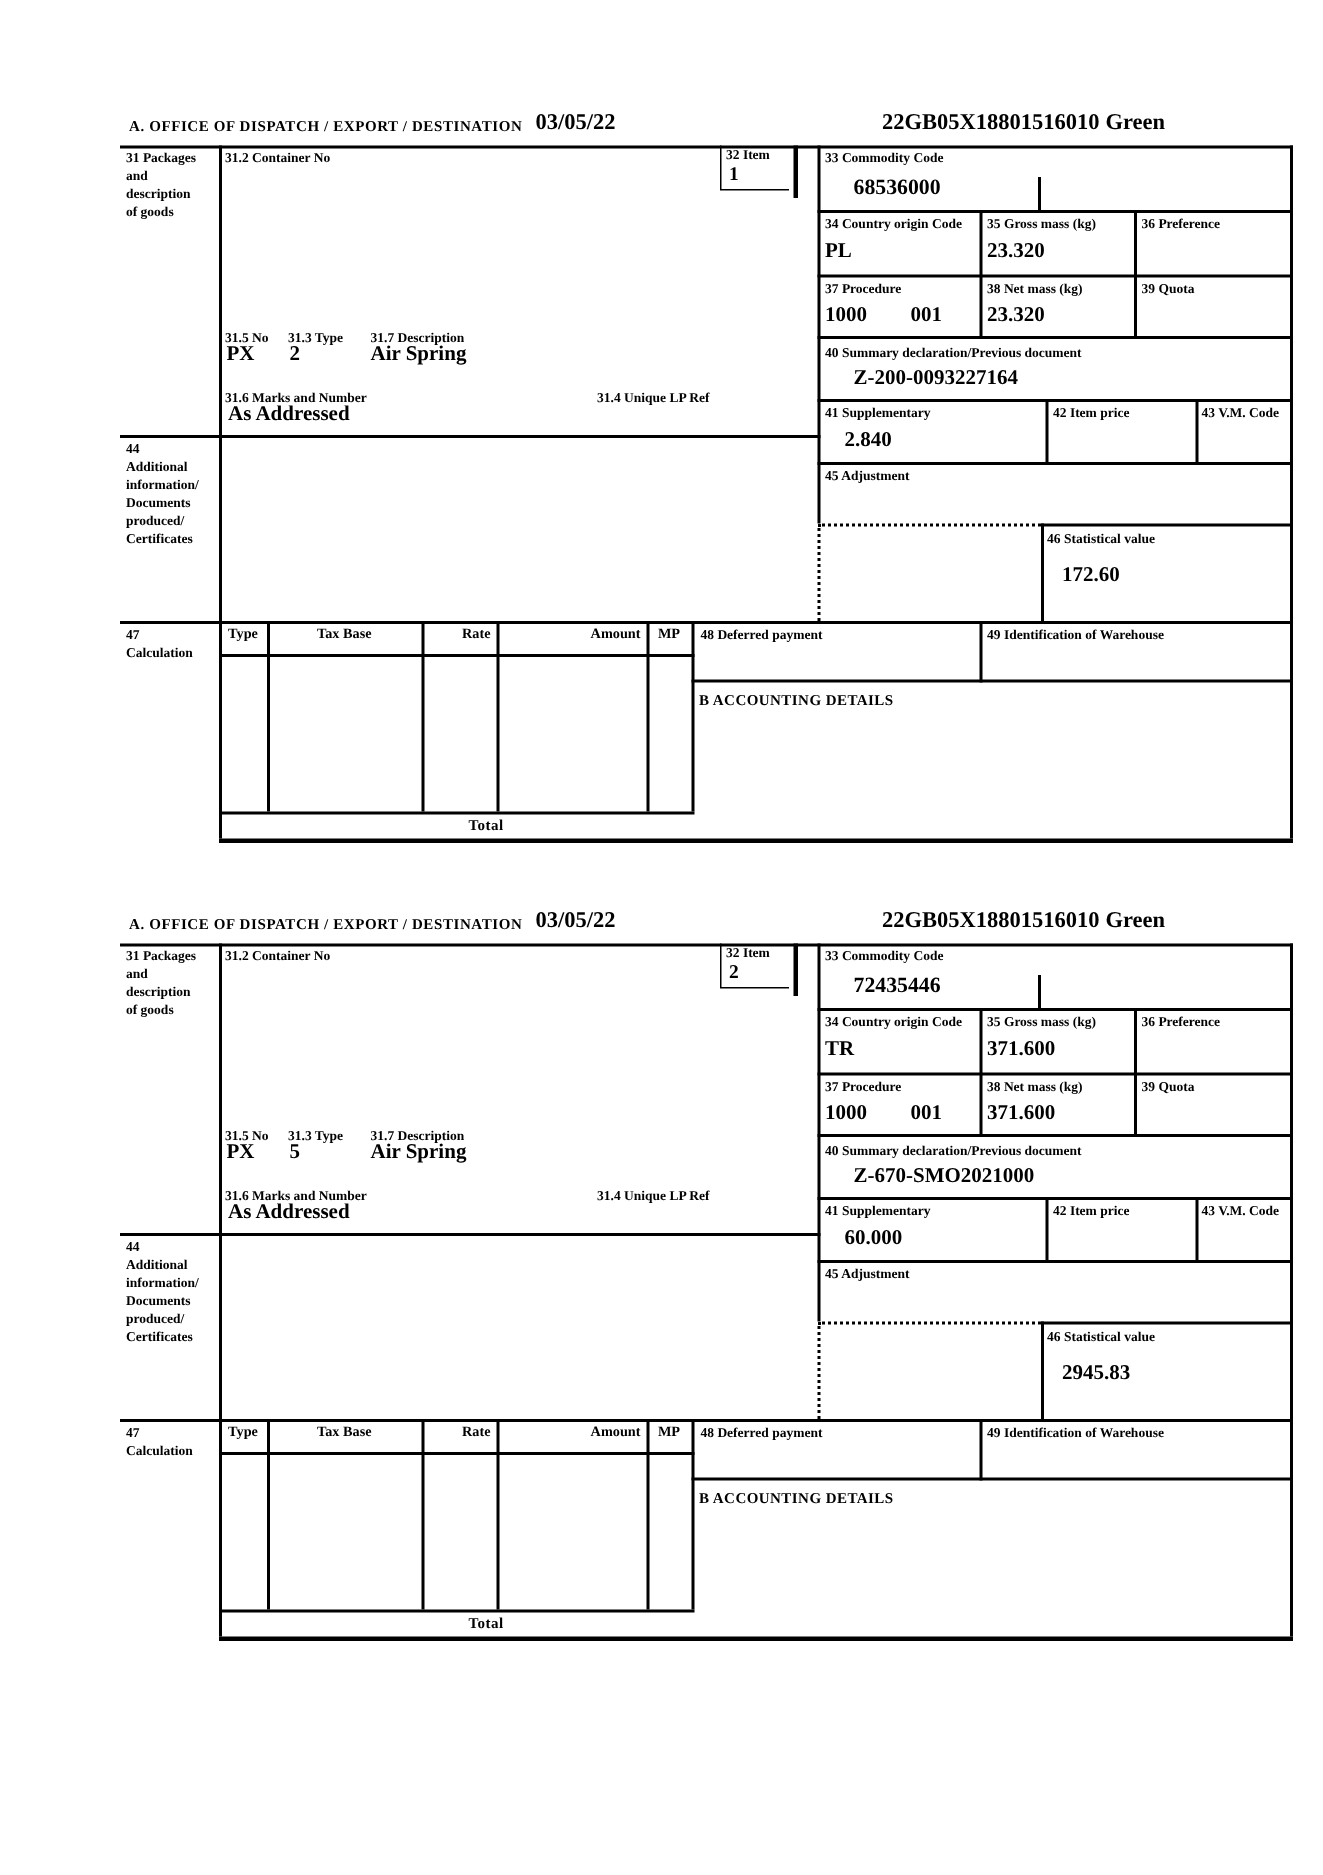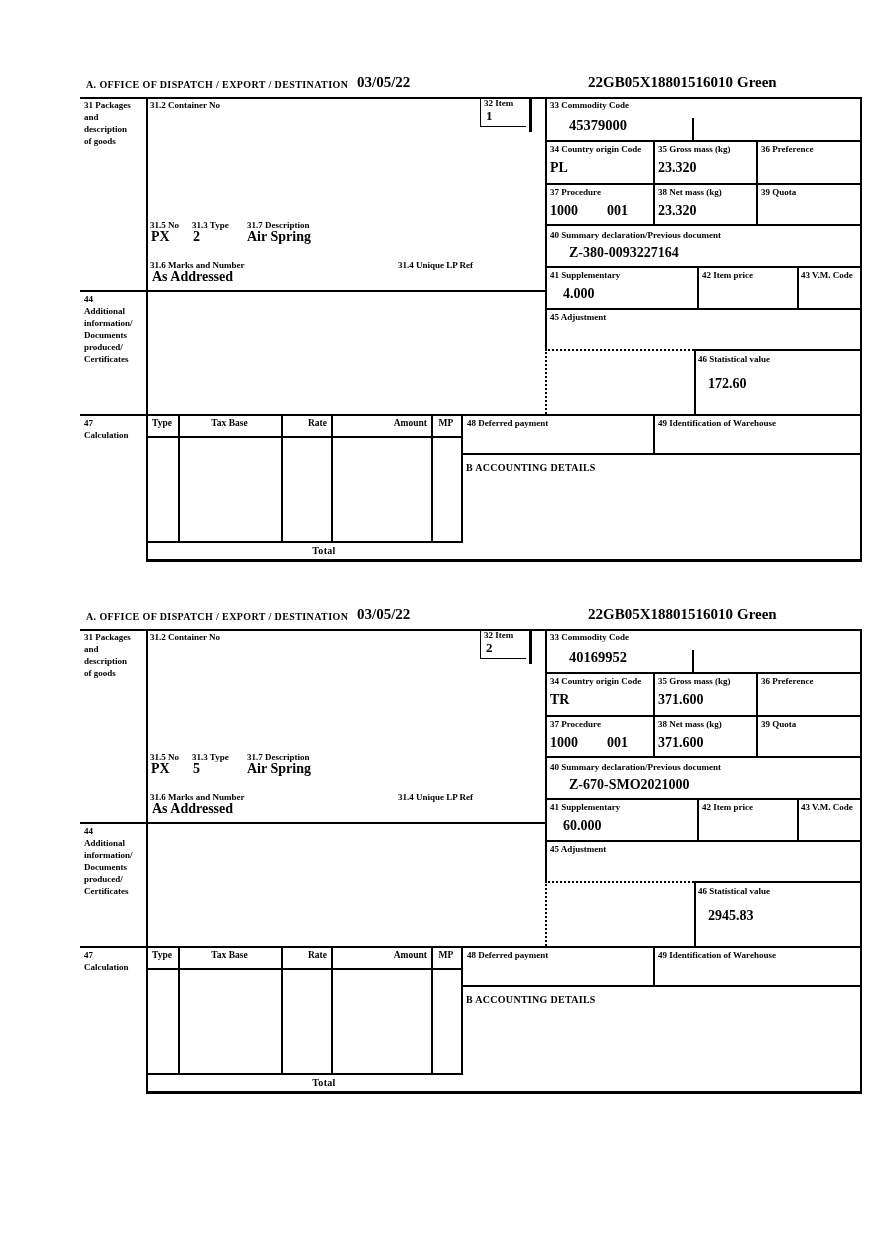--- a/index.html
+++ b/index.html
@@ -72,40 +72,40 @@
     <span class="lbl" style="left:4px;top:16px;">and</span>
     <span class="lbl" style="left:4px;top:28px;">description</span>
     <span class="lbl" style="left:4px;top:40px;">of goods</span>
 
     <span class="lbl" style="left:70px;top:4px;">31.2 Container No</span>
 
     <span class="lbl" style="left:404px;top:2px;">32 Item</span>
     <span class="val" style="left:406px;top:12px;font-size:13px;">1</span>
 
     <span class="lbl" style="left:470px;top:4px;">33 Commodity Code</span>
-    <span class="val" style="left:489px;top:21px;font-size:14.5px;">45379000</span>
+    <span class="val" style="left:489px;top:21px;font-size:14.5px;">68536000</span>
 
     <span class="lbl" style="left:470px;top:48px;">34 Country origin Code</span>
     <span class="val" style="left:470px;top:64px;">PL</span>
     <span class="lbl" style="left:578px;top:48px;">35 Gross mass (kg)</span>
     <span class="val" style="left:578px;top:64px;">23.320</span>
     <span class="lbl" style="left:681px;top:48px;">36 Preference</span>
 
     <span class="lbl" style="left:470px;top:91px;">37 Procedure</span>
     <span class="val" style="left:470px;top:107px;">1000</span>
     <span class="val" style="left:527px;top:107px;">001</span>
     <span class="lbl" style="left:578px;top:91px;">38 Net mass (kg)</span>
     <span class="val" style="left:578px;top:107px;">23.320</span>
     <span class="lbl" style="left:681px;top:91px;">39 Quota</span>
 
     <span class="lbl" style="left:470px;top:134px;">40 Summary declaration/Previous document</span>
-    <span class="val" style="left:489px;top:149px;">Z-380-0093227164</span>
+    <span class="val" style="left:489px;top:149px;">Z-200-0093227164</span>
 
     <span class="lbl" style="left:470px;top:174px;">41 Supplementary</span>
-    <span class="val" style="left:483px;top:190px;">4.000</span>
+    <span class="val" style="left:483px;top:190px;">2.840</span>
     <span class="lbl" style="left:622px;top:174px;">42 Item price</span>
     <span class="lbl" style="left:721px;top:174px;">43 V.M. Code</span>
 
     <span class="lbl" style="left:470px;top:216px;">45 Adjustment</span>
     <span class="lbl" style="left:618px;top:258px;">46 Statistical value</span>
     <span class="val" style="left:628px;top:280px;">172.60</span>
 
     <span class="lbl" style="left:70px;top:124px;">31.5 No</span>
     <span class="lbl" style="left:112px;top:124px;">31.3 Type</span>
     <span class="lbl" style="left:167px;top:124px;">31.7 Description</span>
@@ -191,21 +191,21 @@
     <span class="lbl" style="left:4px;top:16px;">and</span>
     <span class="lbl" style="left:4px;top:28px;">description</span>
     <span class="lbl" style="left:4px;top:40px;">of goods</span>
 
     <span class="lbl" style="left:70px;top:4px;">31.2 Container No</span>
 
     <span class="lbl" style="left:404px;top:2px;">32 Item</span>
     <span class="val" style="left:406px;top:12px;font-size:13px;">2</span>
 
     <span class="lbl" style="left:470px;top:4px;">33 Commodity Code</span>
-    <span class="val" style="left:489px;top:21px;font-size:14.5px;">40169952</span>
+    <span class="val" style="left:489px;top:21px;font-size:14.5px;">72435446</span>
 
     <span class="lbl" style="left:470px;top:48px;">34 Country origin Code</span>
     <span class="val" style="left:470px;top:64px;">TR</span>
     <span class="lbl" style="left:578px;top:48px;">35 Gross mass (kg)</span>
     <span class="val" style="left:578px;top:64px;">371.600</span>
     <span class="lbl" style="left:681px;top:48px;">36 Preference</span>
 
     <span class="lbl" style="left:470px;top:91px;">37 Procedure</span>
     <span class="val" style="left:470px;top:107px;">1000</span>
     <span class="val" style="left:527px;top:107px;">001</span>

